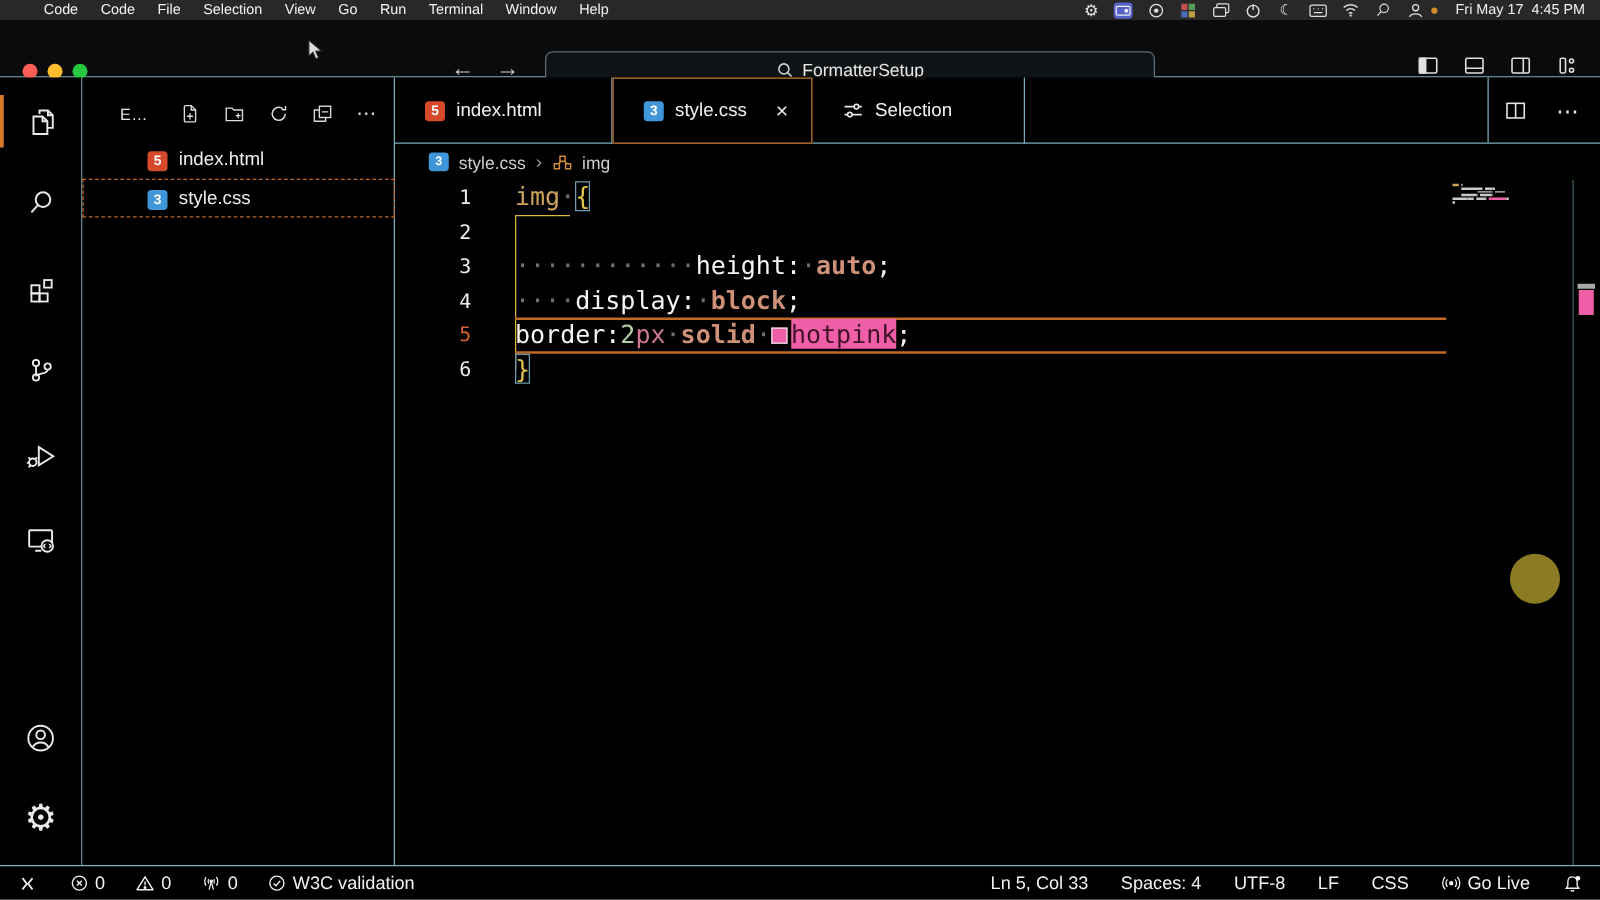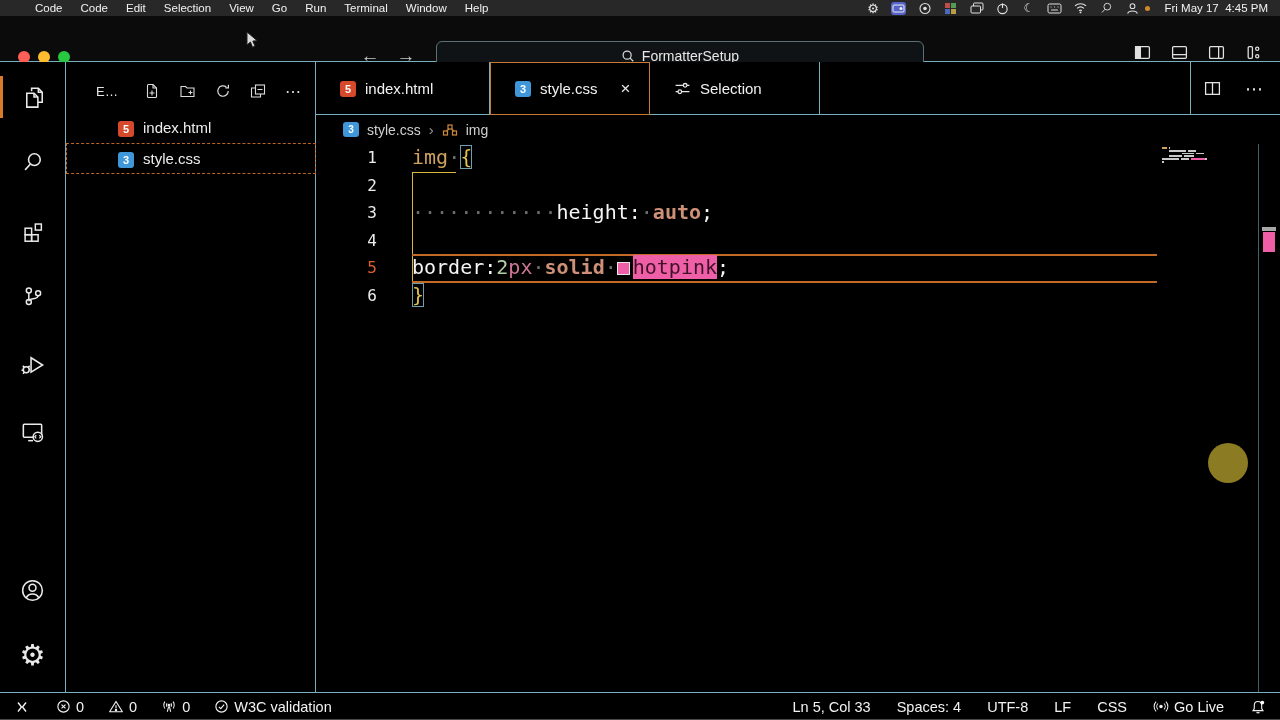--- a/index.html
+++ b/index.html
@@ -119,21 +119,21 @@
 </head>
 <body>
 
 <div class="screen">
 
   <div class="menubar">
     <div class="mb-left">
       <span class="mb-apple"></span>
     <span class="mb-item bold">Code</span>
         <span class="mb-item">Code</span>
-        <span class="mb-item">Edit</span>
+        <span class="mb-item">File</span>
         <span class="mb-item">Selection</span>
         <span class="mb-item">View</span>
         <span class="mb-item">Go</span>
         <span class="mb-item">Run</span>
         <span class="mb-item">Terminal</span>
         <span class="mb-item">Window</span>
         <span class="mb-item">Help</span>
       </div>
     <div class="mb-right">
       <span class="mb-ic">
@@ -454,20 +454,21 @@
       <div class="ovr-line"></div>
       <div class="ovr-tick"></div>
       <div class="ovr-pink"></div>
       <div class="cast-dot"></div>
     <div class="lnum" style="top: 0px;">1</div>
         <div class="codeline" style="top: 0px;"><span class="c-tag">img</span><span class="c-ws">·</span><span class="c-brace-match">{</span></div>
         <div class="lnum" style="top: 27.5px;">2</div>
         <div class="lnum" style="top: 55px;">3</div>
         <div class="codeline" style="top: 55px;"><span class="c-ws">············</span><span class="c-prop">height</span><span class="c-punct">:</span><span class="c-ws">·</span><span class="c-val">auto</span><span class="c-punct">;</span></div>
         <div class="lnum" style="top: 82.5px;">4</div>
+        <div class="codeline" style="top: 82.5px;"><span class="c-ws">····</span><span class="c-prop">display</span><span class="c-punct">:</span><span class="c-ws">·</span><span class="c-val">block</span><span class="c-punct">;</span></div>
         <div class="lnum active" style="top: 110px;">5</div>
         <div class="codeline" style="top: 110px;"><span class="c-prop">border</span><span class="c-punct">:</span><span class="c-num">2</span><span class="c-unit">px</span><span class="c-ws">·</span><span class="c-val">solid</span><span class="c-ws">·</span><span class="swatch"></span><span class="c-hotpink-highlight">hotpink</span><span class="c-punct">;</span></div>
         <div class="lnum" style="top: 137.5px;">6</div>
         <div class="codeline" style="top: 137.5px;"><span class="c-brace-match">}</span></div>
       </div>
   </div>
 
   <div class="statusbar">
     <div class="sb-left" id="sb-left">
         <div class="sb-item">

